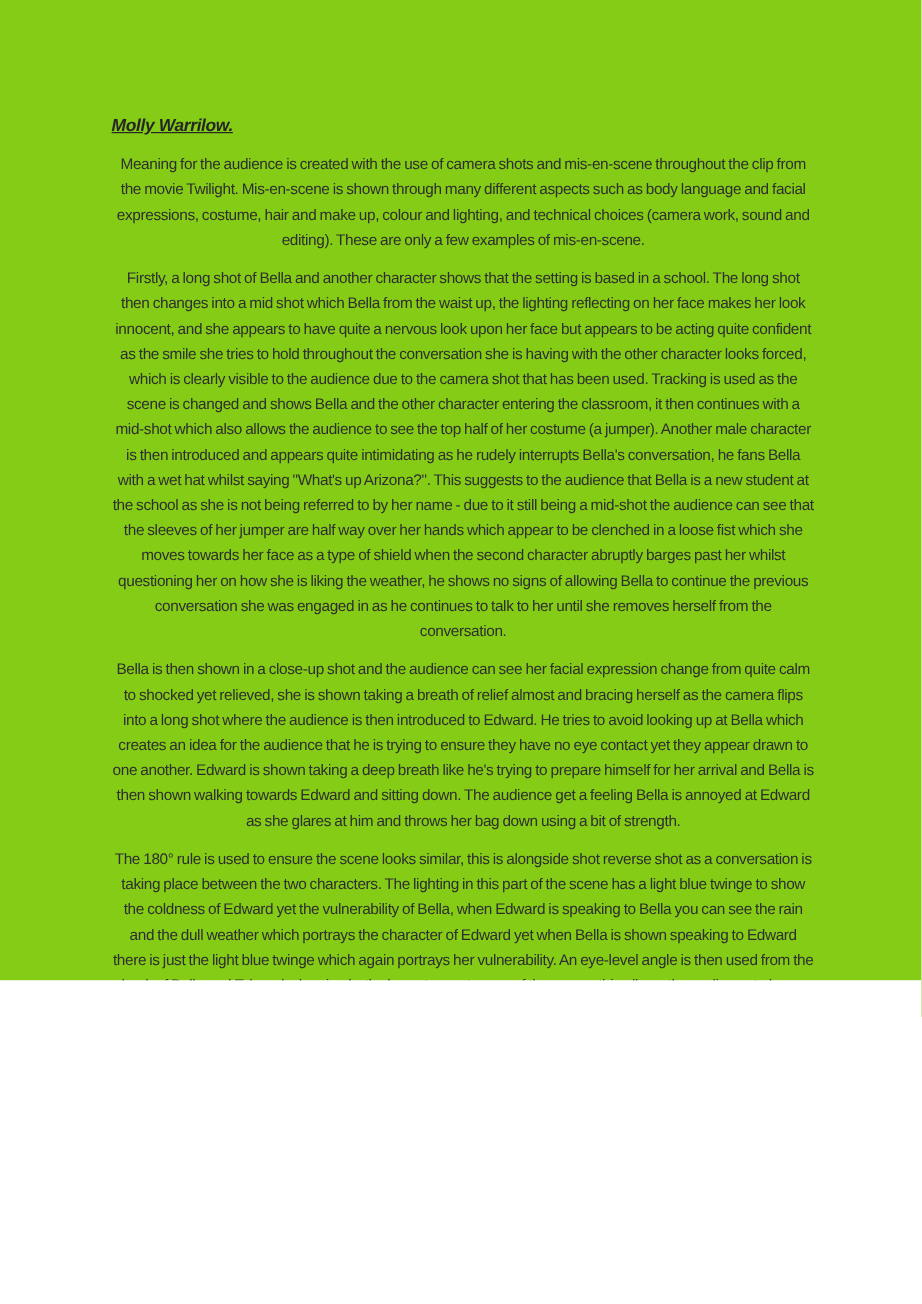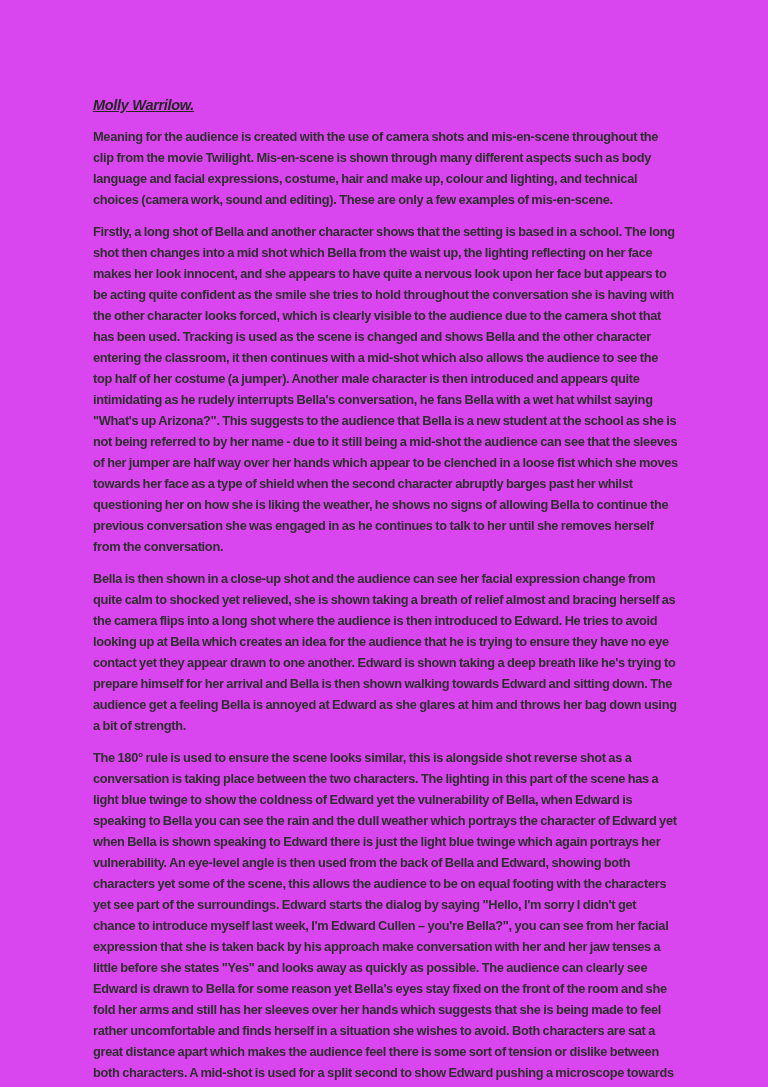--- a/index.html
+++ b/index.html
@@ -3,22 +3,22 @@
 <meta charset="utf-8">
 <style>
   html, body {
     margin: 0;
     padding: 0;
     background: #ffffff;
   }
   .page {
     position: relative;
     width: 768px;
-    height: 1087px;
-    background: #d946ef;
+    height: 817px;
+    background: #84cc16;
     overflow: hidden;
     font-family: "Liberation Sans", sans-serif;
   }
   .content {
     position: absolute;
     left: 93px;
     top: 94px;
     width: 586px;
   }
   .essay-header {
@@ -35,23 +35,22 @@
     letter-spacing: -0.3px;
     margin: 0;
   }
   .essay-body p {
     font-family: "Liberation Sans", sans-serif;
     font-size: 12.8px;
     line-height: 21px;
     color: #2e2e2e;
     letter-spacing: -0.3px;
     word-spacing: -0.6px;
-    text-align: left;
+    text-align: center;
     margin: 0 0 11px 0;
-    font-weight: bold;
   }
 </style>
 </head>
 <body>
 
 <div class="page">
   <div class="content">
 
     <div class="essay-header">
       <div class="header-line">Molly Warrilow.</div>

